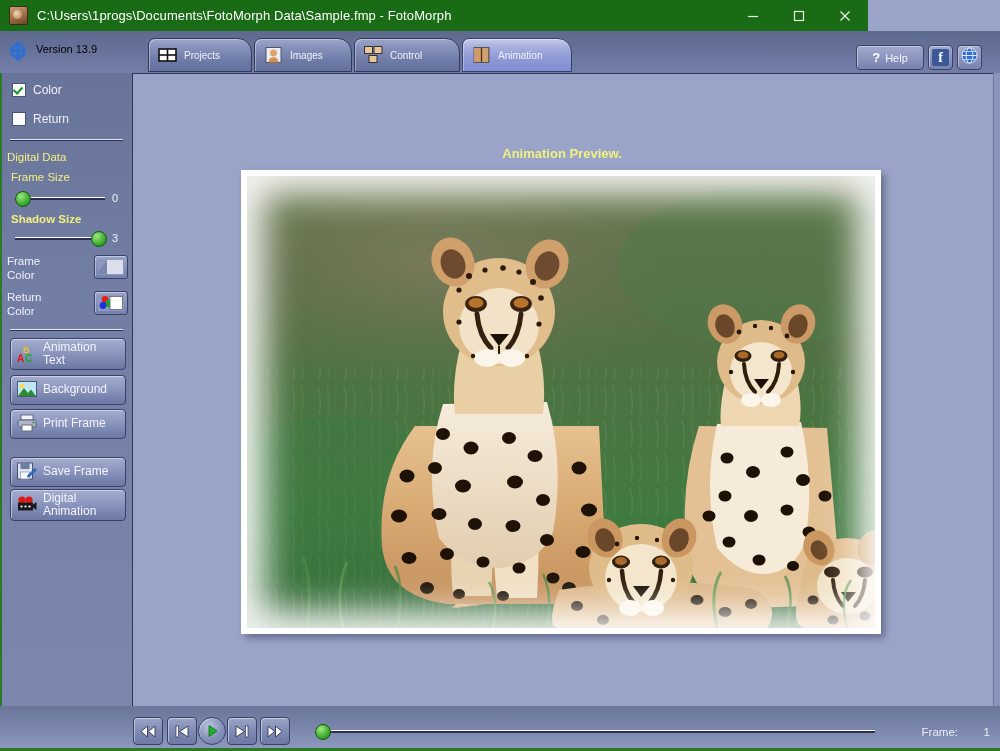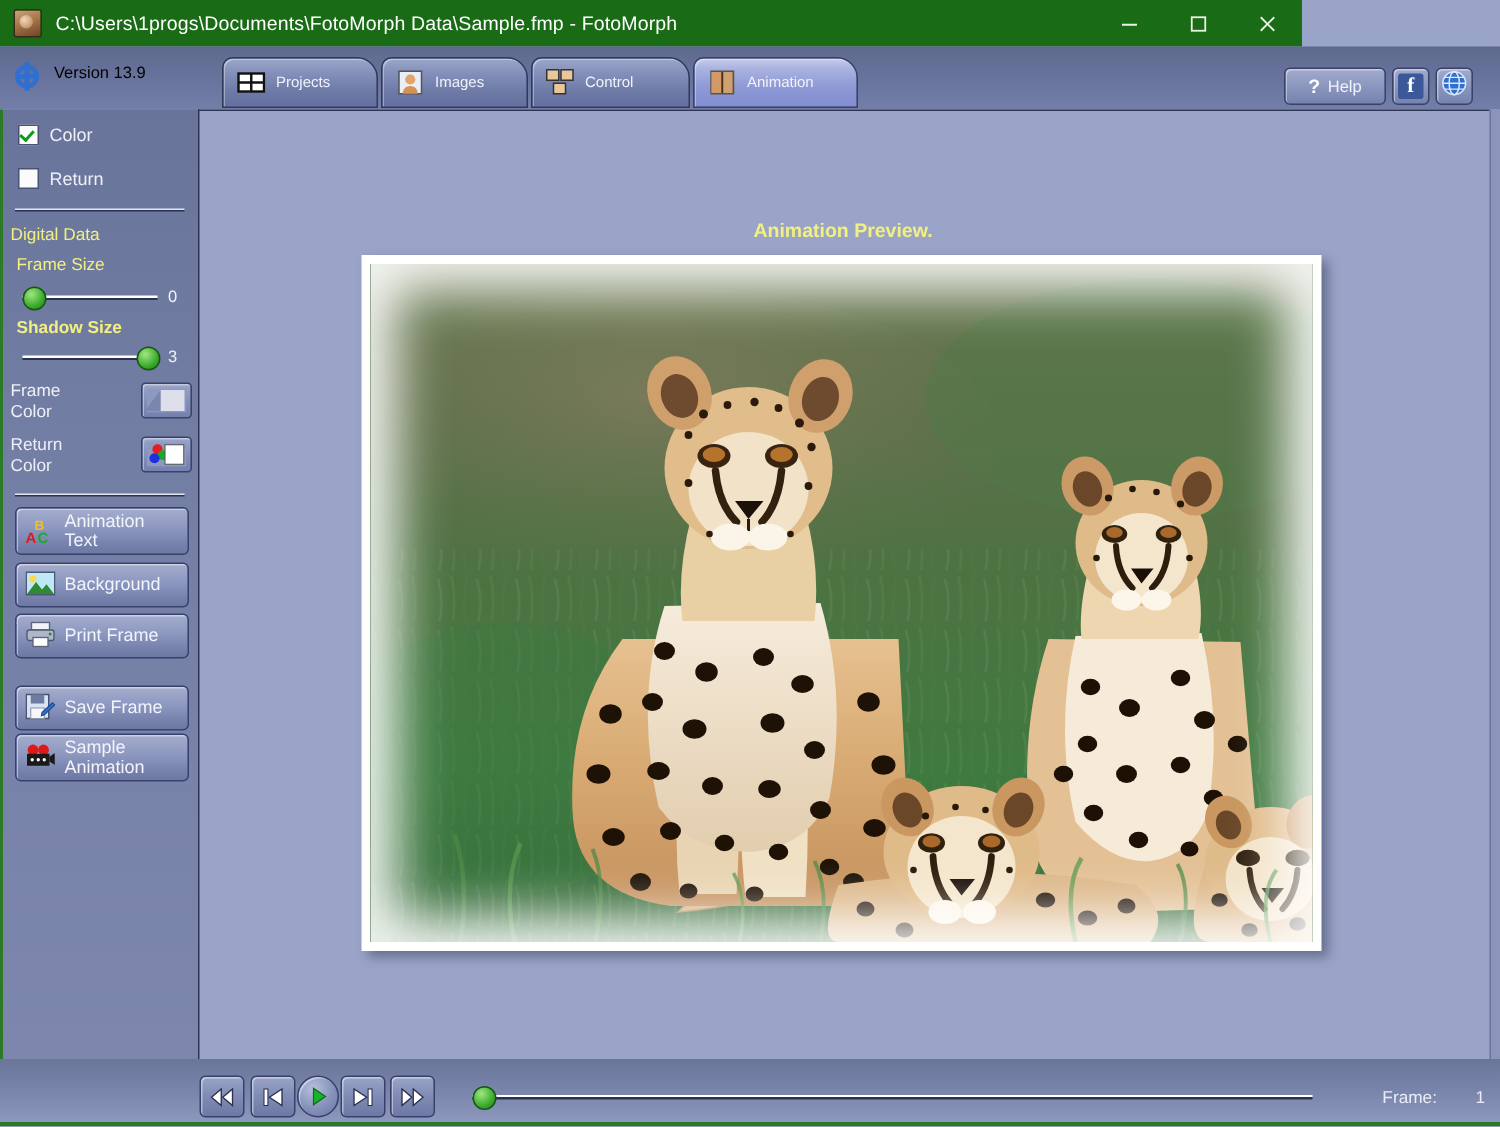--- a/index.html
+++ b/index.html
@@ -404,21 +404,21 @@
           <circle cx="5" cy="5" r="3.6" fill="#e01818"></circle>
           <circle cx="12" cy="5" r="3.6" fill="#e01818"></circle>
           <rect x="1" y="7.5" width="15" height="8" fill="#1a1a1a"></rect>
           <path d="M16 9.5 L19.5 7 L19.5 15 L16 12.6 Z" fill="#1a1a1a"></path>
           <circle cx="4.5" cy="11.5" r="1.1" fill="#ffffff"></circle>
           <circle cx="8.5" cy="11.5" r="1.1" fill="#ffffff"></circle>
           <circle cx="12.5" cy="11.5" r="1.1" fill="#ffffff"></circle>
         </svg>
       </span>
       <span class="btxt">
-        <span>Sample</span><br>
+        <span>Digital</span><br>
         <span>Animation</span>
       </span>
     </div>
   </div>
 
   <div class="mainpanel">
 
     <div class="previewtitle">Animation Preview.</div>
 
     <div class="photoframe">

